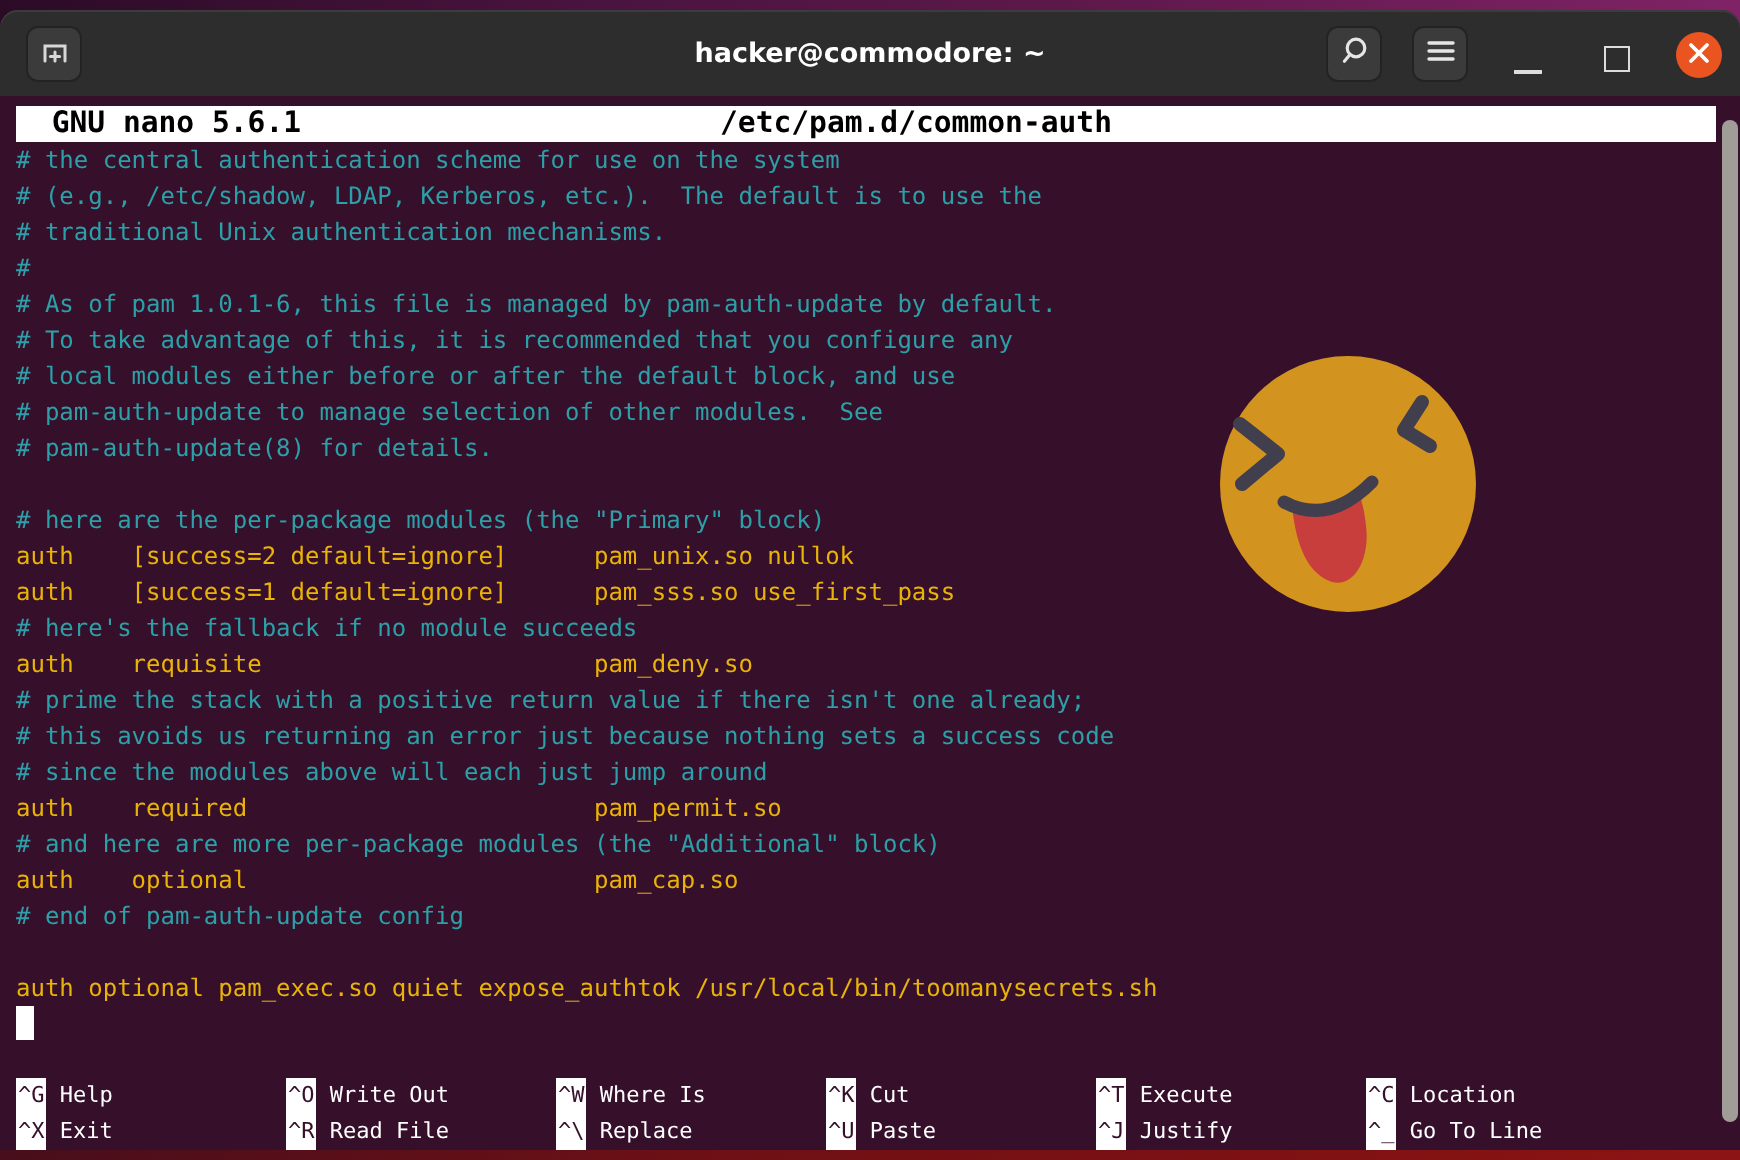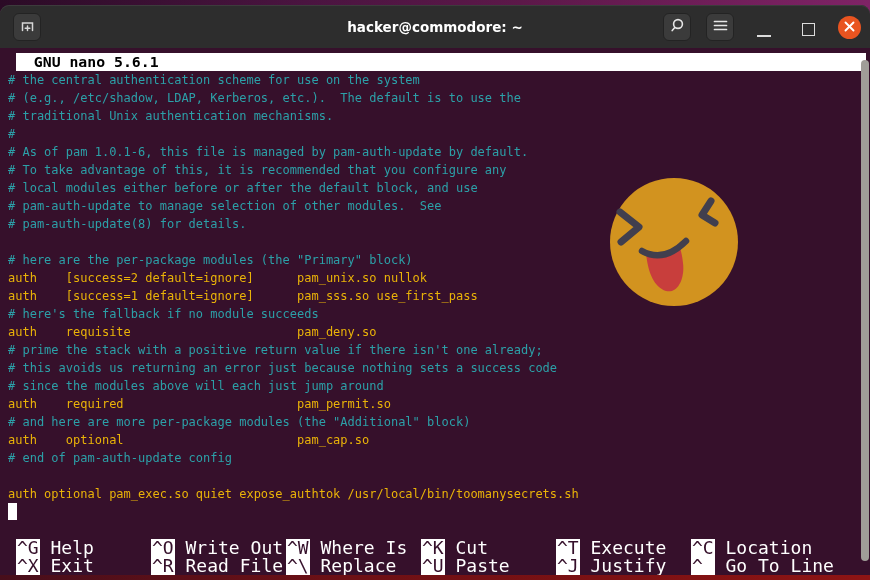--- a/index.html
+++ b/index.html
@@ -1,21 +1,21 @@
 <!DOCTYPE html>
 <html><head>
 <meta charset="utf-8">
 <style>
   html,body{margin:0;padding:0;}
   body{
     width:870px;height:580px;overflow:hidden;position:relative;
     background:linear-gradient(90deg,#2b0b26 0%,#4a1440 35%,#5c1849 60%,#7f2366 100%);
     font-family:"DejaVu Sans",sans-serif;
   }
-  .mono{font-family:"DejaVu Sans Mono",monospace;margin-left:8px;}
+  .mono{font-family:"DejaVu Sans Mono",monospace;}
 
   
   .titlebar{
     position:absolute;top:5px;left:0;width:870px;height:43px;
     background:#2d2d2d;border-radius:9px 9px 0 0;
     box-shadow:inset 0 1px 0 #3c3c3c;
   }
   .tb-btn{
     position:absolute;width:28px;height:28px;top:8px;border-radius:6px;
     background:#3b3b3b;border:1px solid #232323;box-sizing:border-box;
@@ -50,21 +50,21 @@
   }
   .buffer div{height:18px;}
   .buffer .comment{color:#2CA0A8;}
   .buffer .code{color:#eab308;}
   .cursor-block{position:absolute;left:8px;top:455px;width:9px;height:17px;background:#ffffff;}
 
   .shortcuts{
     position:absolute;left:8px;bottom:0;
     display:grid;grid-template-columns:repeat(6,135px);grid-template-rows:18px 18px;
     grid-auto-flow:column;
-    font-size:18px;line-height:18px;color:#ffffff;white-space:pre;
+    font-size:11px;line-height:18px;color:#ffffff;white-space:pre;
   }
   .sc-key{background:#ffffff;color:#36102b;display:inline-block;padding:0 1px;}
 
   .scrollbar{
     position:absolute;right:1px;top:12px;width:8px;height:501px;
     background:#a09d98;border-radius:4px;
   }
 
   
   .desktop-bottom{
@@ -118,20 +118,21 @@
         <line x1="2.5" y1="2.5" x2="10.5" y2="10.5"></line>
         <line x1="10.5" y1="2.5" x2="2.5" y2="10.5"></line>
       </svg>
     </span>
   </div>
 </div>
 
 <div class="terminal">
   <div class="nano-header mono">
     <span class="version">  GNU nano 5.6.1</span>
+    <span class="filename">/etc/pam.d/common-auth</span>
   </div>
 
   <pre class="buffer mono" id="buffer"><div class="comment"># the central authentication scheme for use on the system</div><div class="comment"># (e.g., /etc/shadow, LDAP, Kerberos, etc.).  The default is to use the</div><div class="comment"># traditional Unix authentication mechanisms.</div><div class="comment">#</div><div class="comment"># As of pam 1.0.1-6, this file is managed by pam-auth-update by default.</div><div class="comment"># To take advantage of this, it is recommended that you configure any</div><div class="comment"># local modules either before or after the default block, and use</div><div class="comment"># pam-auth-update to manage selection of other modules.  See</div><div class="comment"># pam-auth-update(8) for details.</div><div class="code"> </div><div class="comment"># here are the per-package modules (the "Primary" block)</div><div class="code">auth	[success=2 default=ignore]	pam_unix.so nullok</div><div class="code">auth	[success=1 default=ignore]	pam_sss.so use_first_pass</div><div class="comment"># here's the fallback if no module succeeds</div><div class="code">auth	requisite			pam_deny.so</div><div class="comment"># prime the stack with a positive return value if there isn't one already;</div><div class="comment"># this avoids us returning an error just because nothing sets a success code</div><div class="comment"># since the modules above will each just jump around</div><div class="code">auth	required			pam_permit.so</div><div class="comment"># and here are more per-package modules (the "Additional" block)</div><div class="code">auth	optional			pam_cap.so</div><div class="comment"># end of pam-auth-update config</div><div class="code"> </div><div class="code">auth optional pam_exec.so quiet expose_authtok /usr/local/bin/toomanysecrets.sh</div></pre>
 
   <div class="cursor-block"></div>
 
   <div class="shortcuts mono" id="shortcuts"><div><span class="sc-key">^G</span><span> Help</span></div><div><span class="sc-key">^X</span><span> Exit</span></div><div><span class="sc-key">^O</span><span> Write Out</span></div><div><span class="sc-key">^R</span><span> Read File</span></div><div><span class="sc-key">^W</span><span> Where Is</span></div><div><span class="sc-key">^\</span><span> Replace</span></div><div><span class="sc-key">^K</span><span> Cut</span></div><div><span class="sc-key">^U</span><span> Paste</span></div><div><span class="sc-key">^T</span><span> Execute</span></div><div><span class="sc-key">^J</span><span> Justify</span></div><div><span class="sc-key">^C</span><span> Location</span></div><div><span class="sc-key">^_</span><span> Go To Line</span></div></div>
 
   <div class="scrollbar"></div>
 </div>

